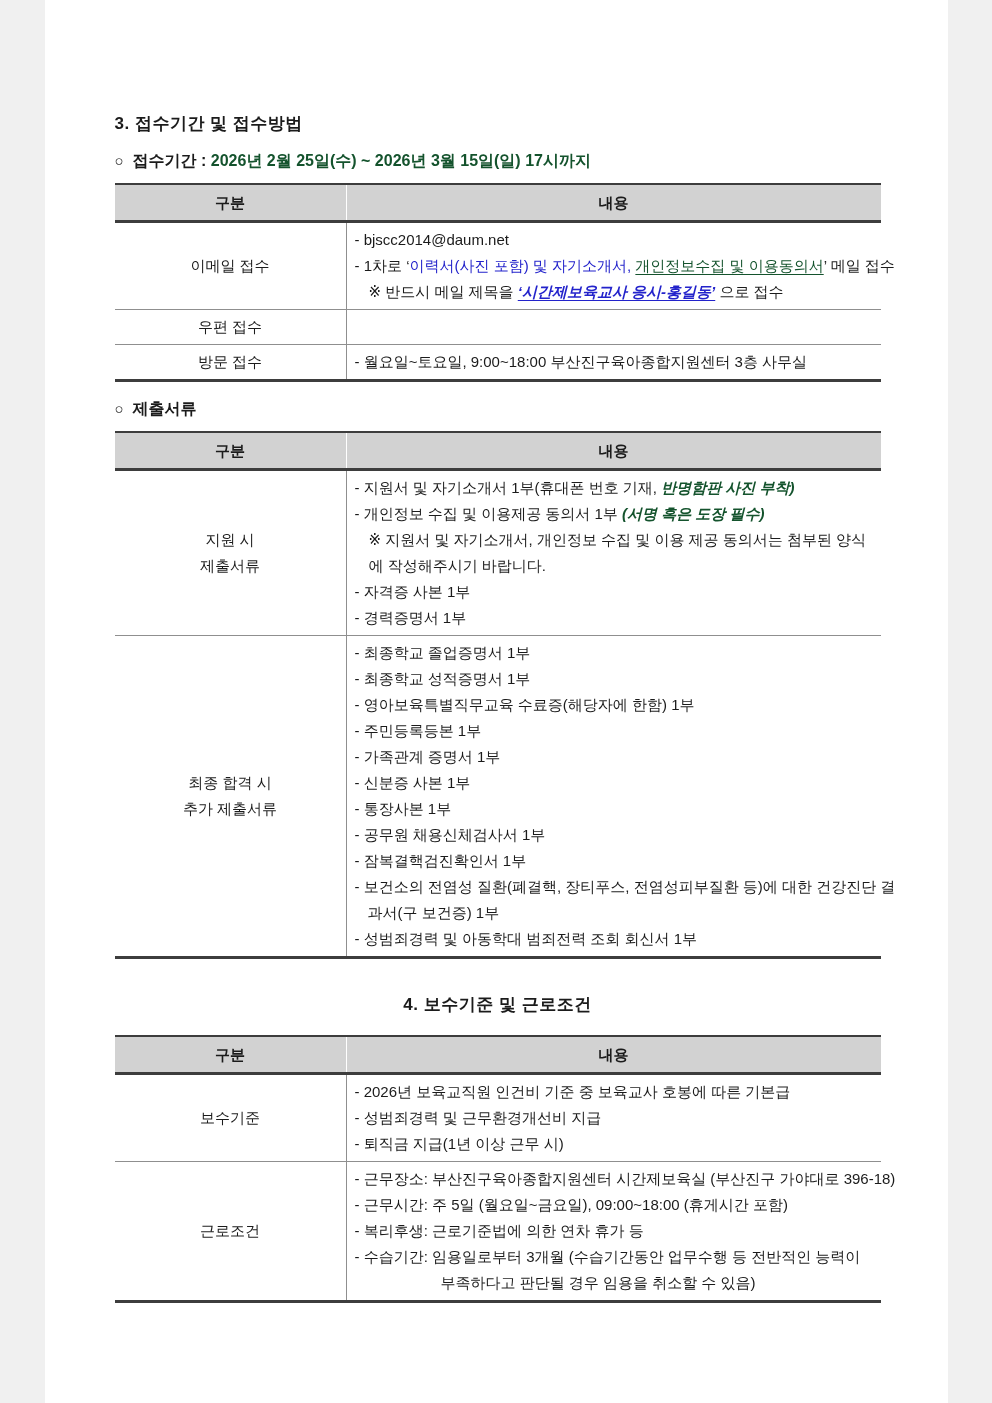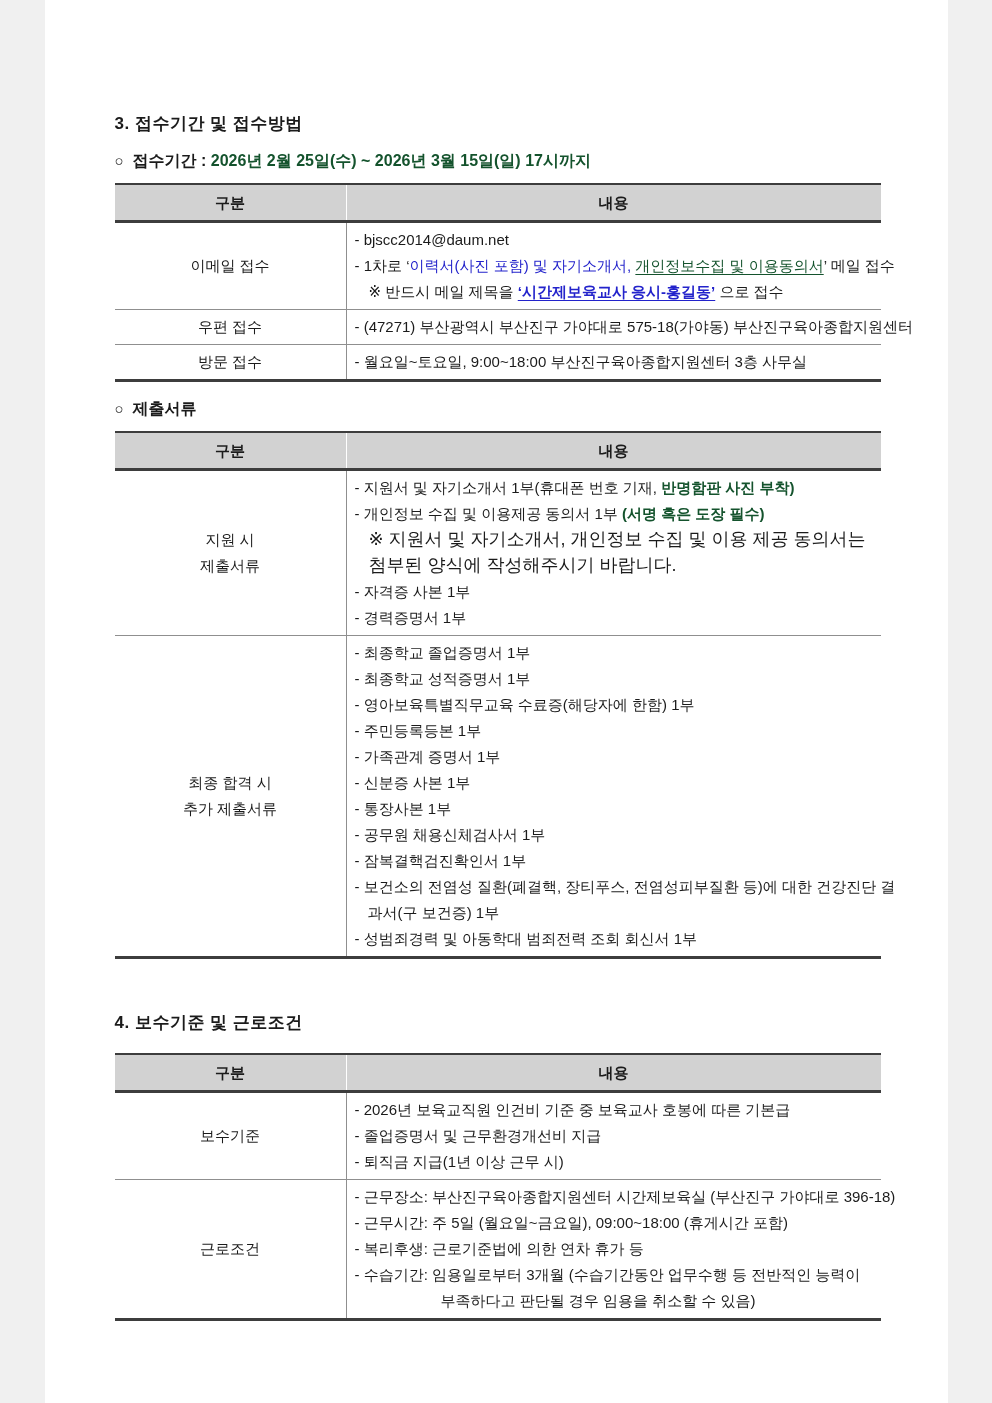--- a/index.html
+++ b/index.html
@@ -14,38 +14,38 @@
     font-family: "Liberation Sans", "DejaVu Sans", sans-serif;
     color: #1b1b1b;
     overflow: hidden;
   }
   .sec-title {
     font-size: 17px;
     font-weight: bold;
     line-height: 20px;
     letter-spacing: 0.5px;
   }
-  .sec-title.mt { margin-top: 54px; }
+  .sec-title.mt { margin-top: 36px; text-align: center; }
   .bullet-line {
     margin-top: 17px;
     margin-bottom: 12px;
     font-size: 16px;
     font-weight: bold;
     line-height: 20px;
   }
   .bullet-line .circle {
     font-weight: normal;
     margin-right: 9px;
     font-size: 15px;
   }
   .c-red { color: #14532d; }
   .c-blue { color: #2323cb; margin-top: 39px; }
-  .bold { font-weight: bold; }
+  .bold { font-weight: bold; font-style: italic; }
   .underline { text-decoration: underline; text-underline-offset: 3px; }
-  .small { font-size: 18px; }
+  .small { font-size: 15px; }
 
   .doc-table {
     width: 100%;
     border-top: 2px solid #3d3d3d;
     border-bottom: 3px solid #3d3d3d;
     font-size: 15px;
     margin-top: 12px;
   }
   .doc-table.mt-lg { margin-top: 20px; }
   .trow {
@@ -112,23 +112,20 @@
         <div class="tcell tcontent">
           <div class="tline"><span>- bjscc2014@daum.net</span></div>
           <div class="tline"><span>- 1차로 ‘</span><span class="c-blue">이력서(사진 포함) 및 자기소개서,</span><span> </span><span class="c-red underline">개인정보수집 및 이용동의서</span><span>’ 메일 접수</span></div>
           <div class="tline ind-note"><span>※ 반드시 메일 제목을 </span><span class="c-blue bold underline">‘시간제보육교사 응시-홍길동’</span><span> 으로 접수</span></div>
         </div>
       </div>
       <div class="trow">
         <div class="tcell tlabel">
           <div>우편 접수</div>
         </div>
-        <div class="tcell tcontent">
-          <div class="tline"><span>- (47271) 부산광역시 부산진구 가야대로 575-18(가야동) 부산진구육아종합지원센터</span></div>
-        </div>
       </div>
       <div class="trow">
         <div class="tcell tlabel">
           <div>방문 접수</div>
         </div>
         <div class="tcell tcontent">
           <div class="tline"><span>- 월요일~토요일, 9:00~18:00 부산진구육아종합지원센터 3층 사무실</span></div>
         </div>
       </div>
     </div>
@@ -183,21 +180,21 @@
       <div class="trow thead">
         <div class="tcell tlabel">구분</div>
         <div class="tcell tcontent">내용</div>
       </div>
       <div class="trow">
         <div class="tcell tlabel">
           <div>보수기준</div>
         </div>
         <div class="tcell tcontent">
           <div class="tline"><span>- 2026년 보육교직원 인건비 기준 중 보육교사 호봉에 따른 기본급</span></div>
-          <div class="tline"><span>- 졸업증명서 및 근무환경개선비 지급</span></div>
+          <div class="tline"><span>- 성범죄경력 및 근무환경개선비 지급</span></div>
           <div class="tline"><span>- 퇴직금 지급(1년 이상 근무 시)</span></div>
         </div>
       </div>
       <div class="trow">
         <div class="tcell tlabel">
           <div>근로조건</div>
         </div>
         <div class="tcell tcontent">
           <div class="tline"><span>- 근무장소: 부산진구육아종합지원센터 시간제보육실 (부산진구 가야대로 396-18)</span></div>
           <div class="tline"><span>- 근무시간: 주 5일 (월요일~금요일), 09:00~18:00 (휴게시간 포함)</span></div>

